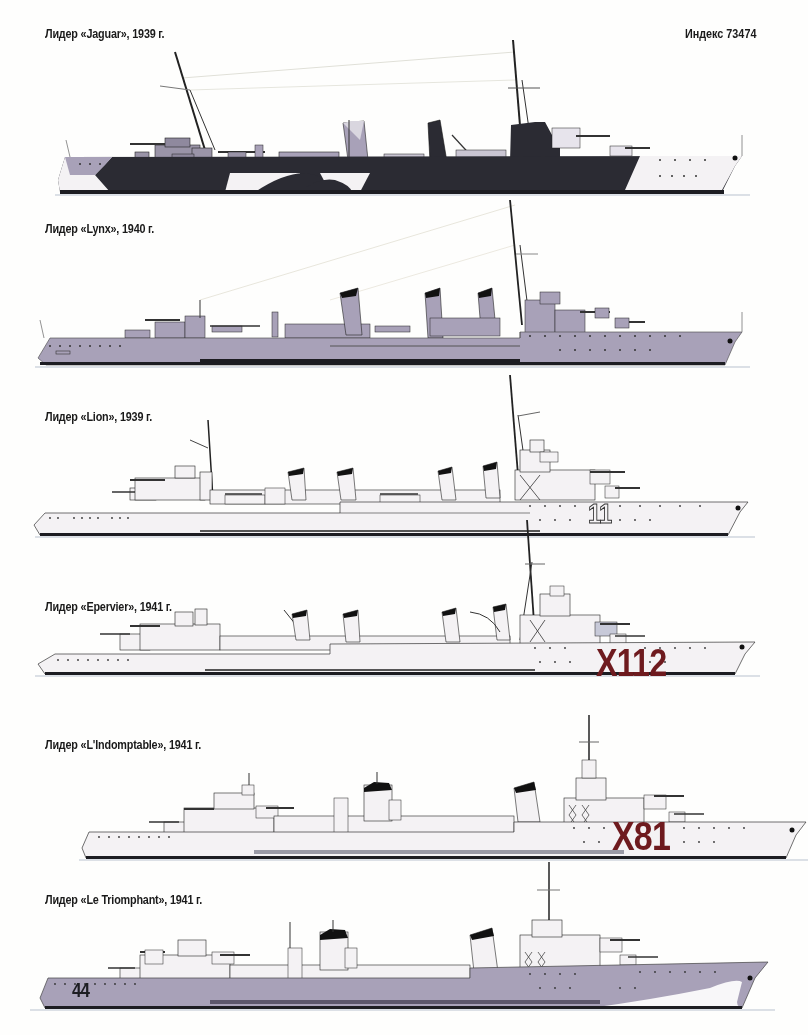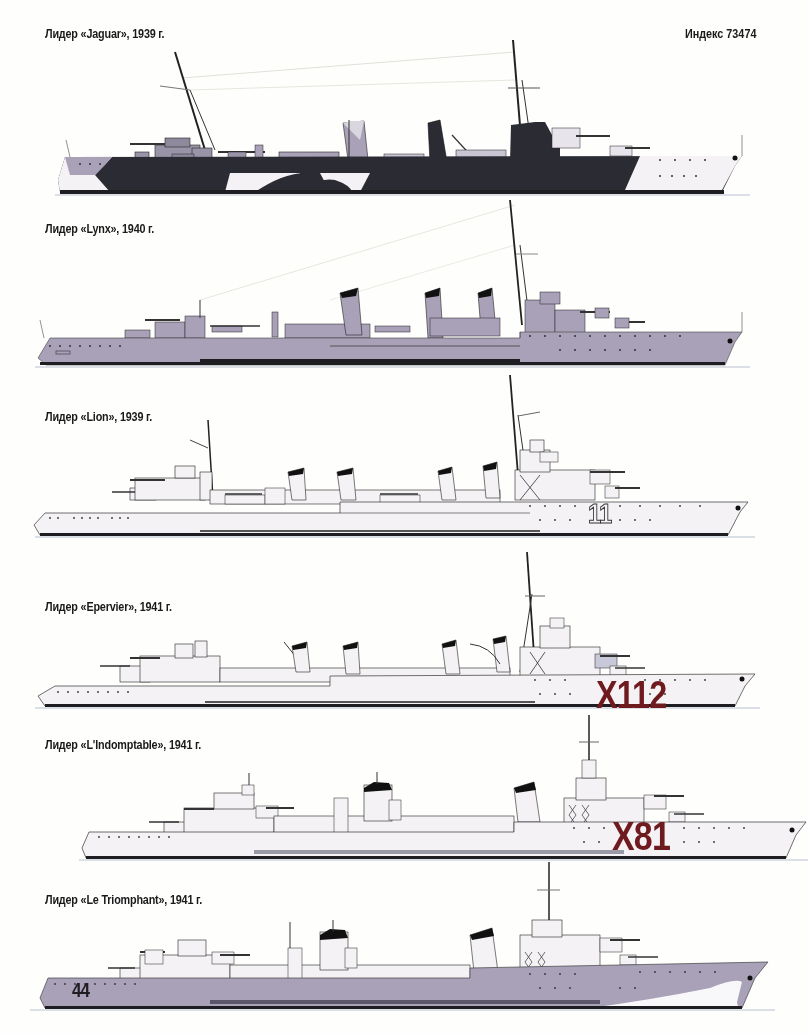--- a/index.html
+++ b/index.html
@@ -248,21 +248,21 @@
     </g>
     <circle cx="738" cy="138" r="2.5" fill="#111"></circle>
     <rect x="40" y="163" width="688" height="3" fill="#1d1d22"></rect>
     <rect x="200" y="160" width="340" height="2" fill="#555"></rect>
     <line x1="35" y1="167" x2="755" y2="167" stroke="#b9c2cf" stroke-width="1"></line>
   </svg>
   <div class="pennant" style="left:588px; top:130px; font-size:28px; color:#f4f2f4; -webkit-text-stroke:1px #333;">11</div>
 </div>
 
 <div class="caption" style="left:45px; top:600px;">Лидер «Epervier», 1941 г.</div>
-<div class="plate" style="top:544px; height:170px;">
+<div class="plate" style="top:512px; height:170px;">
   <svg width="808" height="170" viewBox="0 0 808 170">
     <line x1="527" y1="8" x2="535" y2="125" stroke="#222" stroke-width="1.8"></line>
     <line x1="532" y1="50" x2="520" y2="128" stroke="#333" stroke-width="1"></line>
     <line x1="525" y1="52" x2="545" y2="52" stroke="#666" stroke-width="1"></line>
     <rect x="120" y="122" width="30" height="16" fill="#f4f2f4" stroke="#222" stroke-width="0.6"></rect>
     <line x1="100" y1="122" x2="130" y2="122" stroke="#333" stroke-width="1.5"></line>
     <rect x="140" y="112" width="80" height="26" fill="#f4f2f4" stroke="#222" stroke-width="0.6"></rect>
     <rect x="175" y="100" width="18" height="14" fill="#f4f2f4" stroke="#222" stroke-width="0.6"></rect>
     <rect x="195" y="97" width="12" height="16" fill="#f4f2f4" stroke="#222" stroke-width="0.6"></rect>
     <line x1="130" y1="114" x2="160" y2="114" stroke="#333" stroke-width="2"></line>

